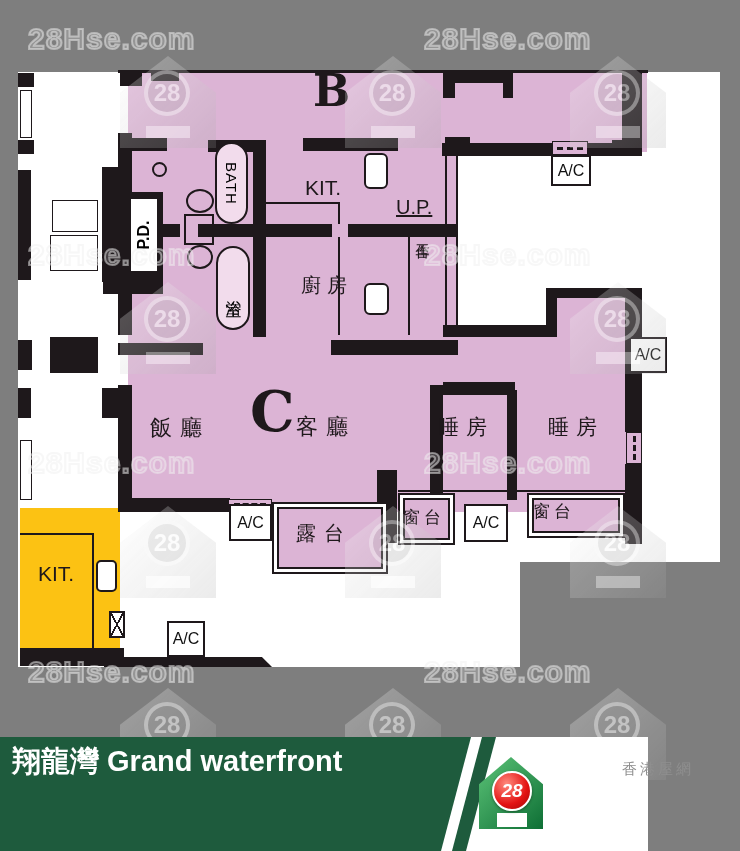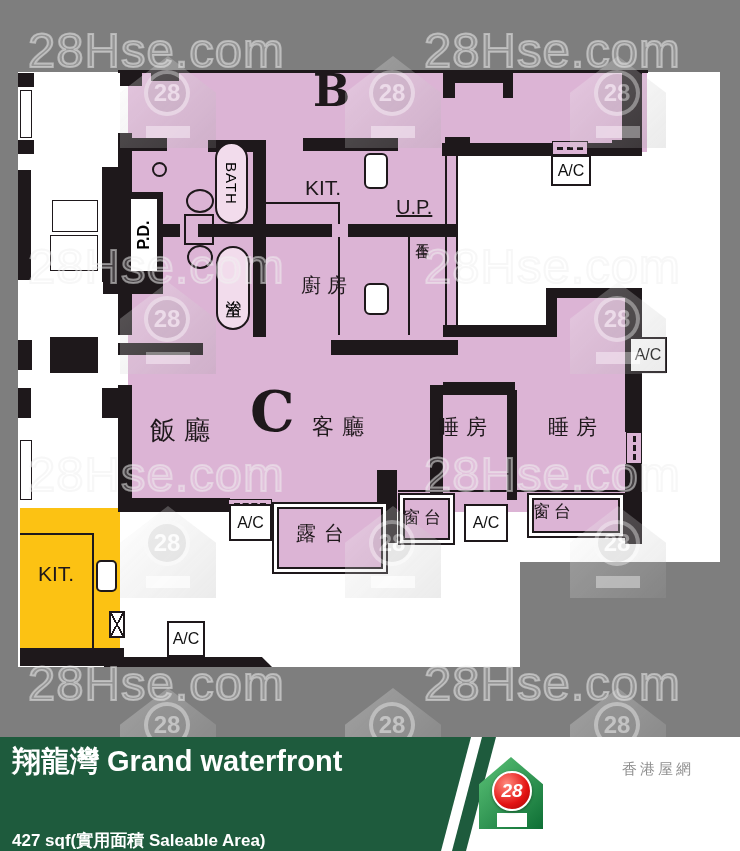--- a/index.html
+++ b/index.html
@@ -19,33 +19,33 @@
         justify-content:center;z-index:21;}
   .vt{writing-mode:vertical-rl;text-orientation:mixed;}
   .vtu{writing-mode:vertical-rl;text-orientation:upright;}
   .serif{font-family:"DejaVu Serif","Liberation Serif",serif;font-weight:bold;}
   .fix{border:2px solid #1e181b;background:transparent;z-index:19;}
   .dbl{background:#dcb4d5;border:2px solid #1e181b;box-shadow:inset 0 0 0 3px #ffffff,inset 0 0 0 5px #1e181b;z-index:18;}
   .louv{background:#dcb4d5;border:1px solid #1e181b;display:flex;align-items:center;justify-content:center;z-index:21;}
   .louv .dh{position:relative;width:78%;height:0;border-top:3px dashed #1e181b;}
   .louv .dv{position:relative;height:78%;width:0;border-left:3px dashed #1e181b;}
   
-  .wmt{font-weight:normal;font-size:49px;letter-spacing:1px;color:rgba(255,255,255,0.18);
+  .wmt{font-weight:bold;font-size:30px;letter-spacing:1px;color:rgba(255,255,255,0.18);
        -webkit-text-stroke:2px rgba(240,240,240,0.5);z-index:40;}
   .house{width:96px;height:92px;z-index:40;opacity:.6;}
   .house .body{left:0;top:0;width:100%;height:100%;
        clip-path:polygon(50% 0,100% 40%,100% 100%,0 100%,0 40%);
        background:linear-gradient(135deg,rgba(255,255,255,0.45),rgba(160,160,160,0.35));}
   .house .ring{left:24px;top:14px;width:46px;height:46px;border-radius:50%;
        border:4px solid rgba(255,255,255,0.75);background:rgba(140,140,140,0.25);
        display:flex;align-items:center;justify-content:center;font-weight:bold;font-size:24px;
        color:rgba(255,255,255,0.85);}
   .house .step{left:26px;top:70px;width:44px;height:12px;background:rgba(255,255,255,0.7);}
   
-  #bar{left:0;top:737px;width:740px;height:114px;background:#ffffff;z-index:50;}
+  #bar{left:0;top:737px;width:648px;height:114px;background:#ffffff;z-index:50;}
   #bar .green{left:0;top:0;width:740px;height:114px;background:#1e5b3d;
        clip-path:polygon(0 0,471px 0,441px 114px,0 114px);}
   #bar .stripe{left:0;top:0;width:740px;height:114px;background:#1e5b3d;
        clip-path:polygon(482px 0,496px 0,466px 114px,452px 114px);}
   #bar .t{color:#ffffff;font-weight:bold;white-space:nowrap;}
   
   .lg-house{left:479px;top:757px;width:64px;height:72px;
        clip-path:polygon(50% 0,100% 38%,100% 100%,0 100%,0 38%);
        background:linear-gradient(135deg,#5cc478,#0e6f35);z-index:52;}
   .lg-step{left:497px;top:813px;width:30px;height:14px;background:#ffffff;z-index:53;}
@@ -191,22 +191,22 @@
   <div class="obox" style="left:129px;top:197px;width:30px;height:76px;display:flex;align-items:center;justify-content:center;z-index:21;">
     <span style="position:static;font-size:16px;font-weight:bold;transform:rotate(-90deg);">P.D.</span>
   </div>
 
   <div class="lab serif" style="left:313px;top:65px;font-size:44px;">B</div>
   <div class="lab serif" style="left:250px;top:378px;font-size:56px;">C</div>
   <div class="lab" style="left:305px;top:176px;font-size:21px;">KIT.</div>
   <div class="lab" style="left:301px;top:272px;font-size:20px;letter-spacing:6px;">廚房</div>
   <div class="lab" style="left:396px;top:196px;font-size:20px;text-decoration:underline;">U.P.</div>
   <div class="lab vtu" style="left:414px;top:233px;font-size:14px;">工作台</div>
-  <div class="lab" style="left:150px;top:413px;font-size:26px;letter-spacing:8px;">飯廳</div>
-  <div class="lab" style="left:296px;top:412px;font-size:22px;letter-spacing:8px;margin-left:16px;">客廳</div>
+  <div class="lab" style="left:150px;top:413px;font-size:22px;letter-spacing:8px;">飯廳</div>
+  <div class="lab" style="left:296px;top:412px;font-size:22px;letter-spacing:8px;">客廳</div>
   <div class="lab" style="left:438px;top:413px;font-size:21px;letter-spacing:7px;">睡房</div>
   <div class="lab" style="left:548px;top:413px;font-size:21px;letter-spacing:7px;">睡房</div>
   <div class="lab" style="left:296px;top:520px;font-size:20px;letter-spacing:8px;">露台</div>
   <div class="lab" style="left:403px;top:506px;font-size:17px;letter-spacing:4px;">窗台</div>
   <div class="lab" style="left:533px;top:500px;font-size:17px;letter-spacing:4px;">窗台</div>
   <div class="lab" style="left:38px;top:562px;font-size:21px;">KIT.</div>
 
   <div class="wmt" style="left:28px;top:22px;">28Hse.com</div>
   <div class="wmt" style="left:424px;top:22px;">28Hse.com</div>
   <div class="wmt" style="left:28px;top:238px;">28Hse.com</div>
@@ -269,21 +269,20 @@
   <div class="house" style="left:570px;top:688px;">
       <div class="body"></div>
       <div class="ring">28</div>
       <div class="step"></div>
     </div>
 
   <div id="bar">
     <div class="green"></div>
     <div class="stripe"></div>
     <div class="t" style="left:12px;top:5px;font-size:29px;">翔龍灣 Grand waterfront</div>
-    <div class="t" style="left:12px;top:92px;font-size:17px;">427 sqf(實用面積 Saleable Area)</div>
   </div>
 
   <div class="lg-house"></div>
   <div class="lg-step"></div>
   <div class="lg-badge">28</div>
   <div class="lg-tag">香港屋網</div>
 
 </div>
 
 </body></html>

